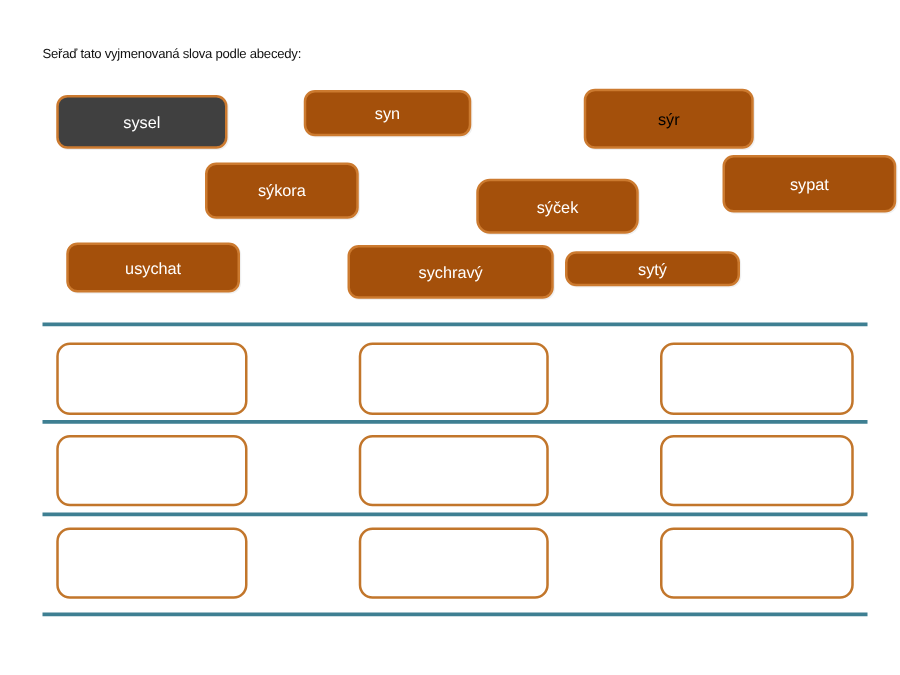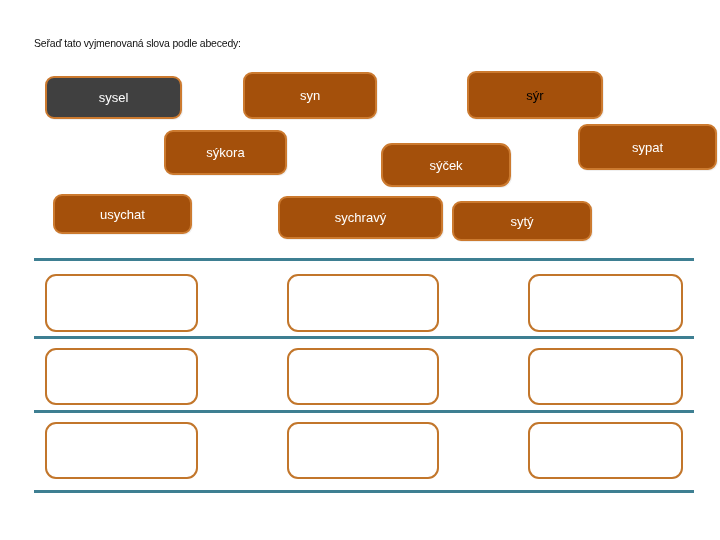--- a/index.html
+++ b/index.html
@@ -68,28 +68,28 @@
 </style>
 </head>
 <body>
 
 <div id="slide">
 
   <div class="instruction">Seřaď tato vyjmenovaná slova podle abecedy:</div>
 
   <div>
       <div class="chip" style="left: 45px; top: 76px; width: 137px; height: 43px; background: #404040; border-color: rgb(204, 122, 47); color: rgb(255, 255, 255);">sysel</div>
-      <div class="chip" style="left: 243px; top: 72px; width: 134px; height: 47px; background: rgb(164, 80, 11); border-color: rgb(204, 122, 47); color: rgb(255, 255, 255);">syn</div>
+      <div class="chip" style="left: 243px; top: 72px; width: 134px; height: 37px; background: rgb(164, 80, 11); border-color: rgb(204, 122, 47); color: rgb(255, 255, 255);">syn</div>
       <div class="chip" style="left: 467px; top: 71px; width: 136px; height: 48px; background: rgb(164, 80, 11); border-color: rgb(204, 122, 47); color: #000000;">sýr</div>
       <div class="chip" style="left: 164px; top: 130px; width: 123px; height: 45px; background: rgb(164, 80, 11); border-color: rgb(204, 122, 47); color: rgb(255, 255, 255);">sýkora</div>
       <div class="chip" style="left: 381px; top: 143px; width: 130px; height: 44px; background: rgb(164, 80, 11); border-color: rgb(204, 122, 47); color: rgb(255, 255, 255); border-radius: 11px;">sýček</div>
       <div class="chip" style="left: 578px; top: 124px; width: 139px; height: 46px; background: rgb(164, 80, 11); border-color: rgb(204, 122, 47); color: rgb(255, 255, 255);">sypat</div>
       <div class="chip" style="left: 53px; top: 194px; width: 139px; height: 40px; background: rgb(164, 80, 11); border-color: rgb(204, 122, 47); color: rgb(255, 255, 255);">usychat</div>
       <div class="chip" style="left: 278px; top: 196px; width: 165px; height: 43px; background: rgb(164, 80, 11); border-color: rgb(204, 122, 47); color: rgb(255, 255, 255);">sychravý</div>
-      <div class="chip" style="left: 452px; top: 201px; width: 140px; height: 40px; background: rgb(164, 80, 11); border-color: rgb(204, 122, 47); color: rgb(255, 255, 255);">sytý</div>
+      <div class="chip" style="left: 452px; top: 201px; width: 140px; height: 28px; background: rgb(164, 80, 11); border-color: rgb(204, 122, 47); color: rgb(255, 255, 255);">sytý</div>
     </div>
   <div>
       <div class="rule" style="top: 258px; background: rgb(62, 127, 146);"></div>
       <div class="rule" style="top: 336px; background: rgb(62, 127, 146);"></div>
       <div class="rule" style="top: 410px; background: rgb(62, 127, 146);"></div>
       <div class="rule" style="top: 490px; background: rgb(62, 127, 146);"></div>
     </div>
   <div>
       <div class="slot" style="left: 45px; top: 274px; width: 153px; height: 58px; border-color: rgb(194, 118, 43); background: rgb(255, 255, 255);"></div>
       <div class="slot" style="left: 287px; top: 274px; width: 152px; height: 58px; border-color: rgb(194, 118, 43); background: rgb(255, 255, 255);"></div>

